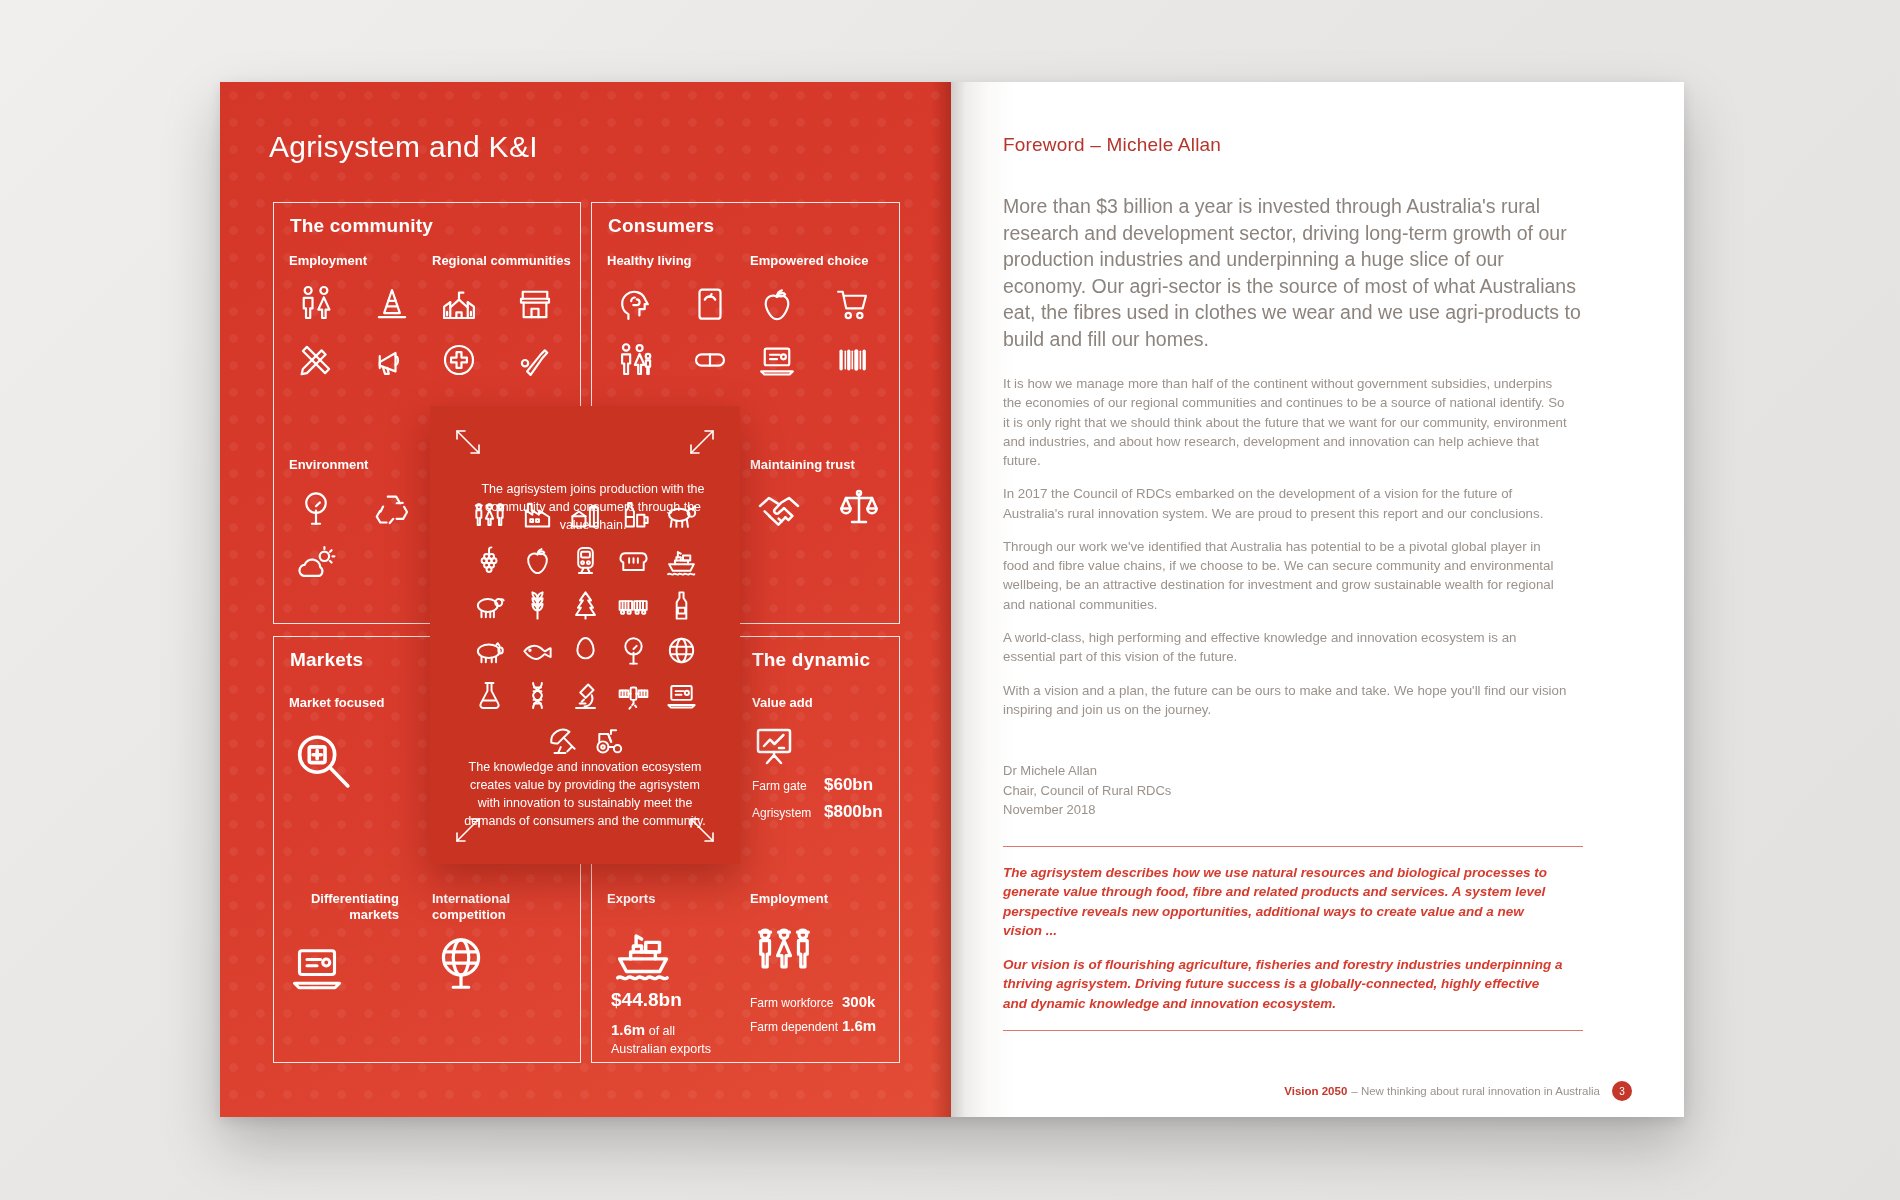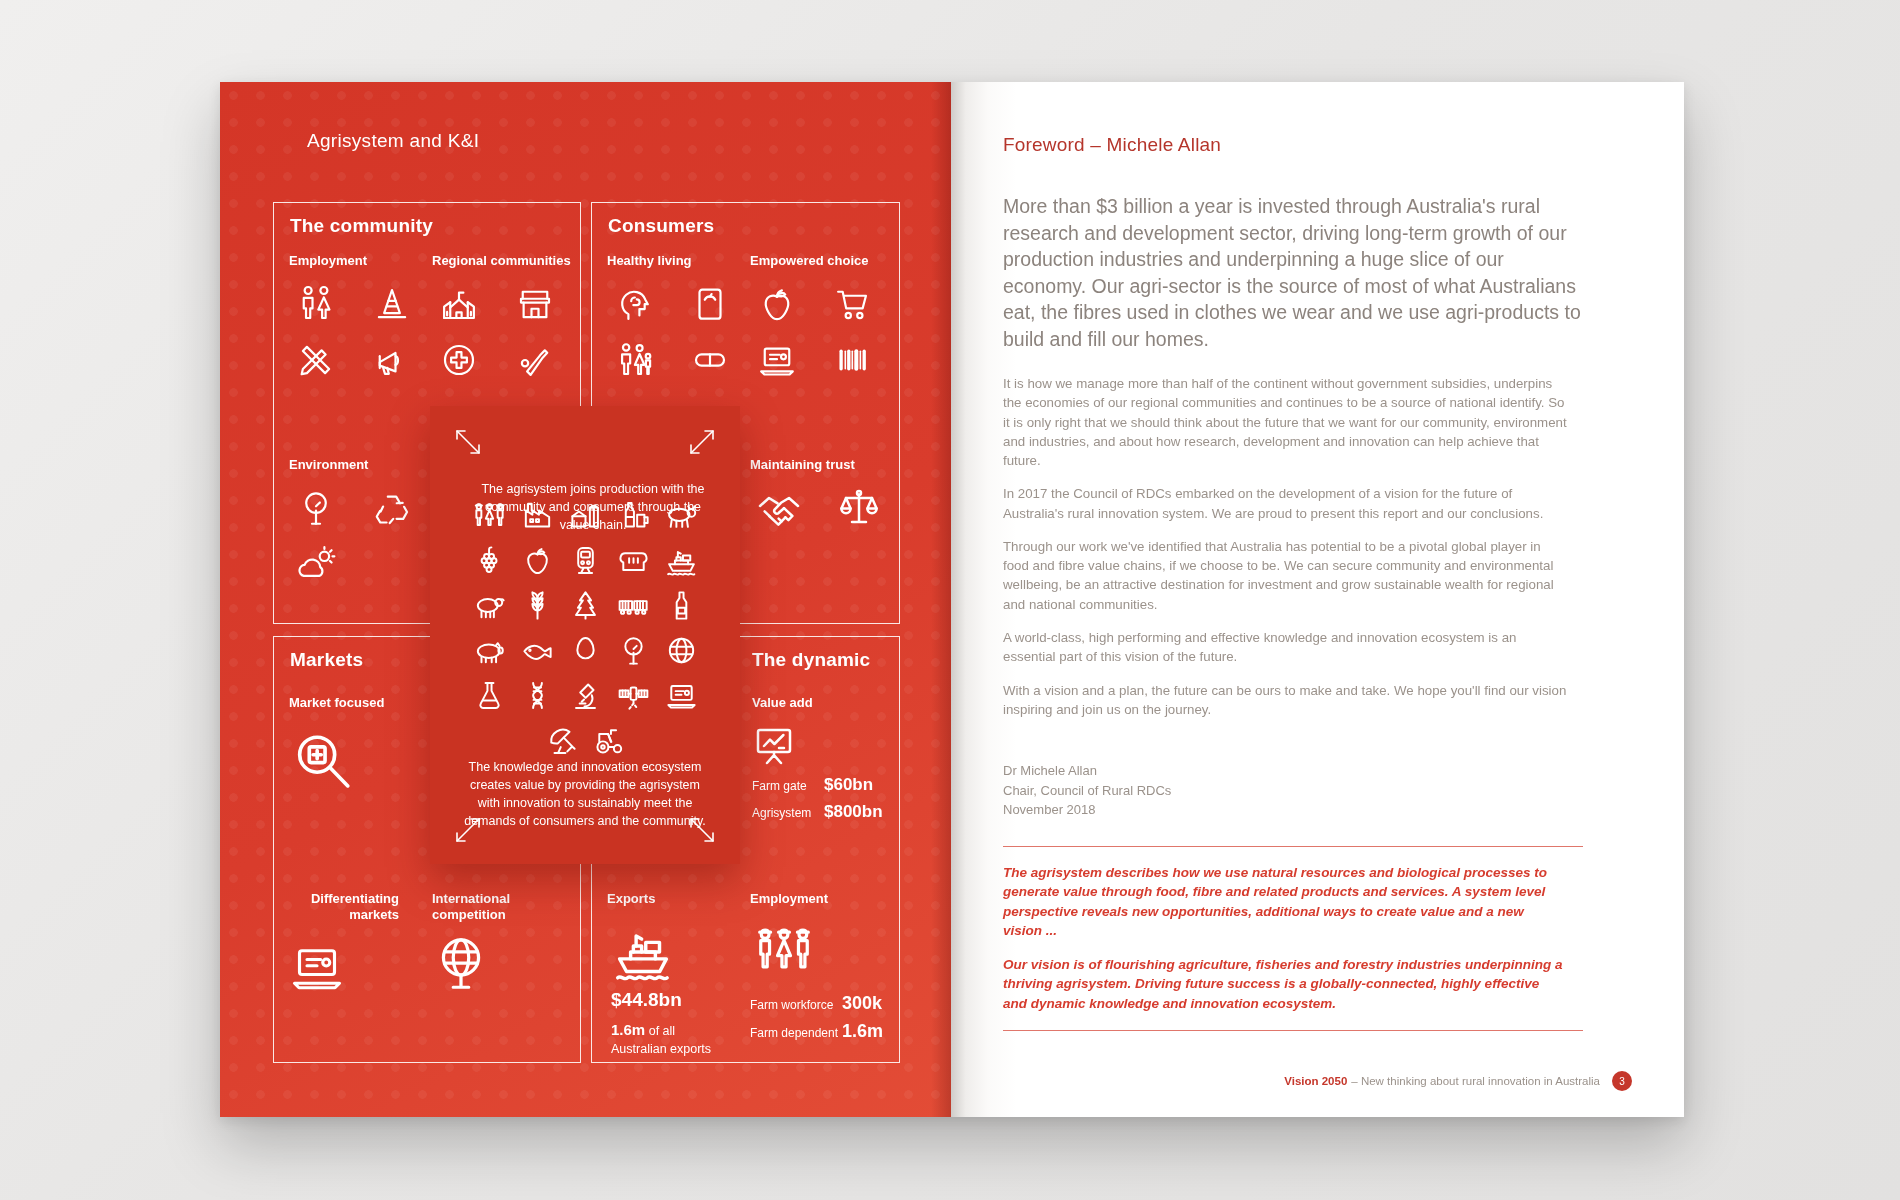--- a/index.html
+++ b/index.html
@@ -11,21 +11,21 @@
   .page{position:absolute;top:0;height:1035px;}
 
   
   .page-left{left:0;width:731px;color:#fff;
     background:linear-gradient(150deg,#d43627 0%,#d93c2c 55%,#e34c36 100%);}
   .page-left .dots{position:absolute;inset:0;pointer-events:none;
     background-image:radial-gradient(circle, rgba(255,255,255,.055) 4px, transparent 4.6px);
     background-size:27px 27px;}
   .page-left::after{content:"";position:absolute;top:0;right:0;width:20px;height:100%;
     background:linear-gradient(90deg,rgba(60,0,0,0) 0%,rgba(60,0,0,.22) 100%);}
-  .lp-title{position:absolute;left:49px;top:48px;font-size:19px;font-weight:400;letter-spacing:.3px;margin-left:38px;}
+  .lp-title{position:absolute;left:49px;top:48px;font-size:30px;font-weight:400;letter-spacing:.3px;}
 
   .box{position:absolute;border:1px solid rgba(255,255,255,.88);}
   .box-community{left:53px;top:120px;width:306px;height:420px;}
   .box-consumers{left:371px;top:120px;width:307px;height:420px;}
   .box-markets{left:53px;top:554px;width:306px;height:425px;}
   .box-economy{left:371px;top:554px;width:307px;height:425px;}
   .box h2{position:absolute;left:16px;top:12px;margin:0;font-size:19px;font-weight:700;letter-spacing:.2px;}
   .box-economy h2{left:160px;}
   .grp-label{position:absolute;font-size:13px;font-weight:700;line-height:1.25;}
   .c1{left:15px;} .c2{left:158px;}
@@ -47,21 +47,21 @@
 
   .stat-col{position:absolute;left:160px;top:138px;display:flex;flex-direction:column;gap:7px;}
   .stat-row{display:flex;align-items:baseline;}
   .stat-row .sl{font-size:12px;width:72px;}
   .stat-row .sv{font-size:17px;font-weight:700;}
   .exp-val{position:absolute;left:19px;top:352px;font-size:19px;font-weight:700;}
   .exp-note{position:absolute;left:19px;top:382px;font-size:12.5px;line-height:1.4;width:120px;}
   .exp-note b{font-size:15px;}
   .emp-stats{position:absolute;left:158px;top:356px;display:flex;flex-direction:column;gap:7px;}
   .emp-stats .stat-row .sl{width:92px;}
-  .emp-stats .stat-row .sv{font-size:18px;}
+  .emp-stats .stat-row .sv{font-size:15px;}
 
   
   .panel{position:absolute;left:210px;top:324px;width:310px;height:458px;background:#c93322;
          box-shadow:0 16px 38px rgba(100,10,0,.38);z-index:5;}
   .panel-text{position:absolute;left:42px;right:26px;text-align:center;font-size:12.5px;line-height:1.45;font-weight:500;}
   .pt-top{top:26px;margin-top:48px;}
   .pt-bottom{top:352px;left:30px;right:30px;}
   .panel-icons{position:absolute;left:20px;right:20px;top:92px;display:flex;flex-wrap:wrap;
                justify-content:center;align-content:flex-start;gap:10px 13px;}
   .panel-icons .icon svg{width:35px;height:35px;stroke-width:1.35;}
@@ -74,21 +74,21 @@
   .page-right{left:731px;width:733px;
     background:linear-gradient(90deg,#cfccc9 0%,#efedeb 2%,#fbfaf9 5%,#ffffff 9%);}
   .fw{position:absolute;left:52px;top:52px;width:584px;}
   .fw h1{margin:0;font-size:19px;font-weight:400;color:#b5352b;letter-spacing:.2px;}
   .fw .lead{margin:37px 0 22px 0;font-size:19.5px;line-height:1.36;color:#8c837d;}
   .fw .body p{margin:0 0 14px 0;font-size:13.3px;line-height:1.45;color:#9b928b;width:566px;}
   .sig{margin-top:42px;font-size:13px;line-height:1.5;color:#9b928b;}
   .rule{border:none;border-top:1.6px solid #e0766b;margin:26px 0 0 0;width:580px;}
   .quotes{margin:16px 0;width:560px;}
   .quotes p{margin:0 0 14px 0;font-size:13.5px;line-height:1.45;font-weight:700;font-style:italic;color:#d63c2e;}
-  .footer{position:absolute;right:52px;bottom:26px;display:flex;align-items:center;font-size:11.5px;}
+  .footer{position:absolute;right:52px;bottom:16px;display:flex;align-items:center;font-size:11.5px;}
   .footer .brand{color:#c5372b;font-weight:700;}
   .footer .rest{color:#9b928b;margin-left:4px;}
   .pagenum{width:20px;height:20px;border-radius:50%;background:#c5372b;color:#fff;font-size:10px;
            display:flex;align-items:center;justify-content:center;margin-left:12px;}
 </style>
 </head>
 <body>
 
 <div class="stage">
   <div class="spread">

